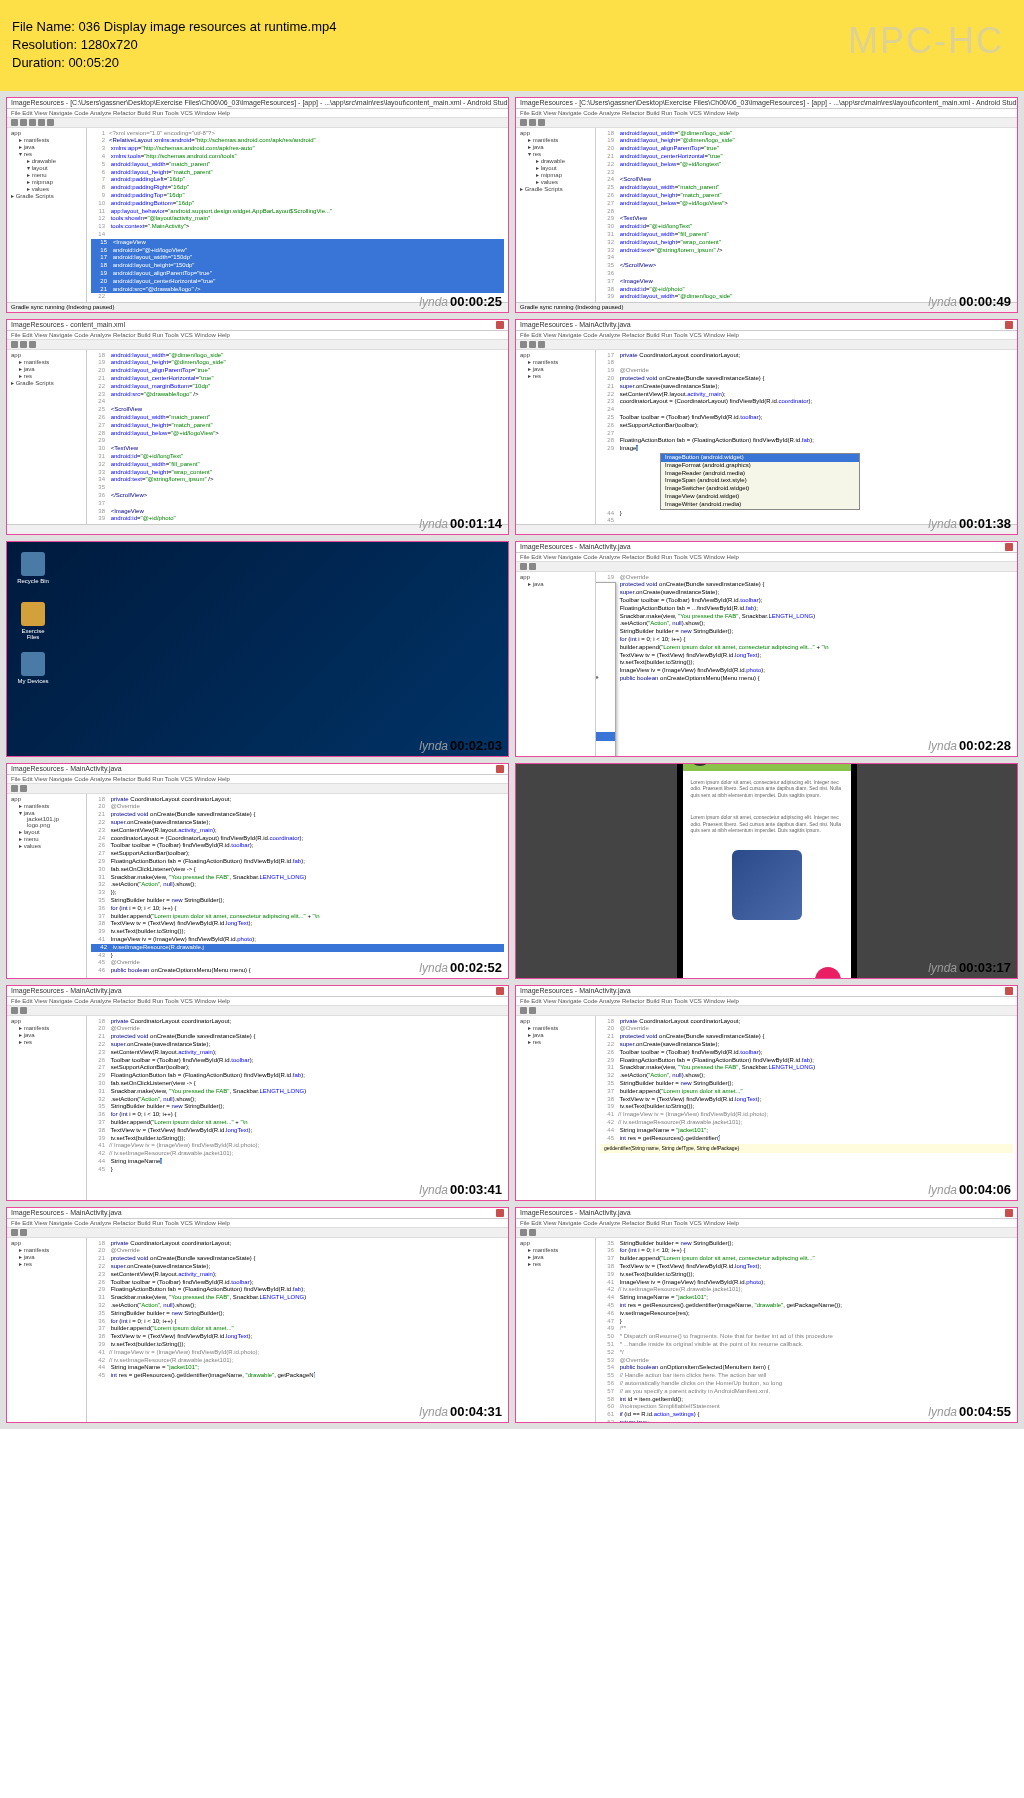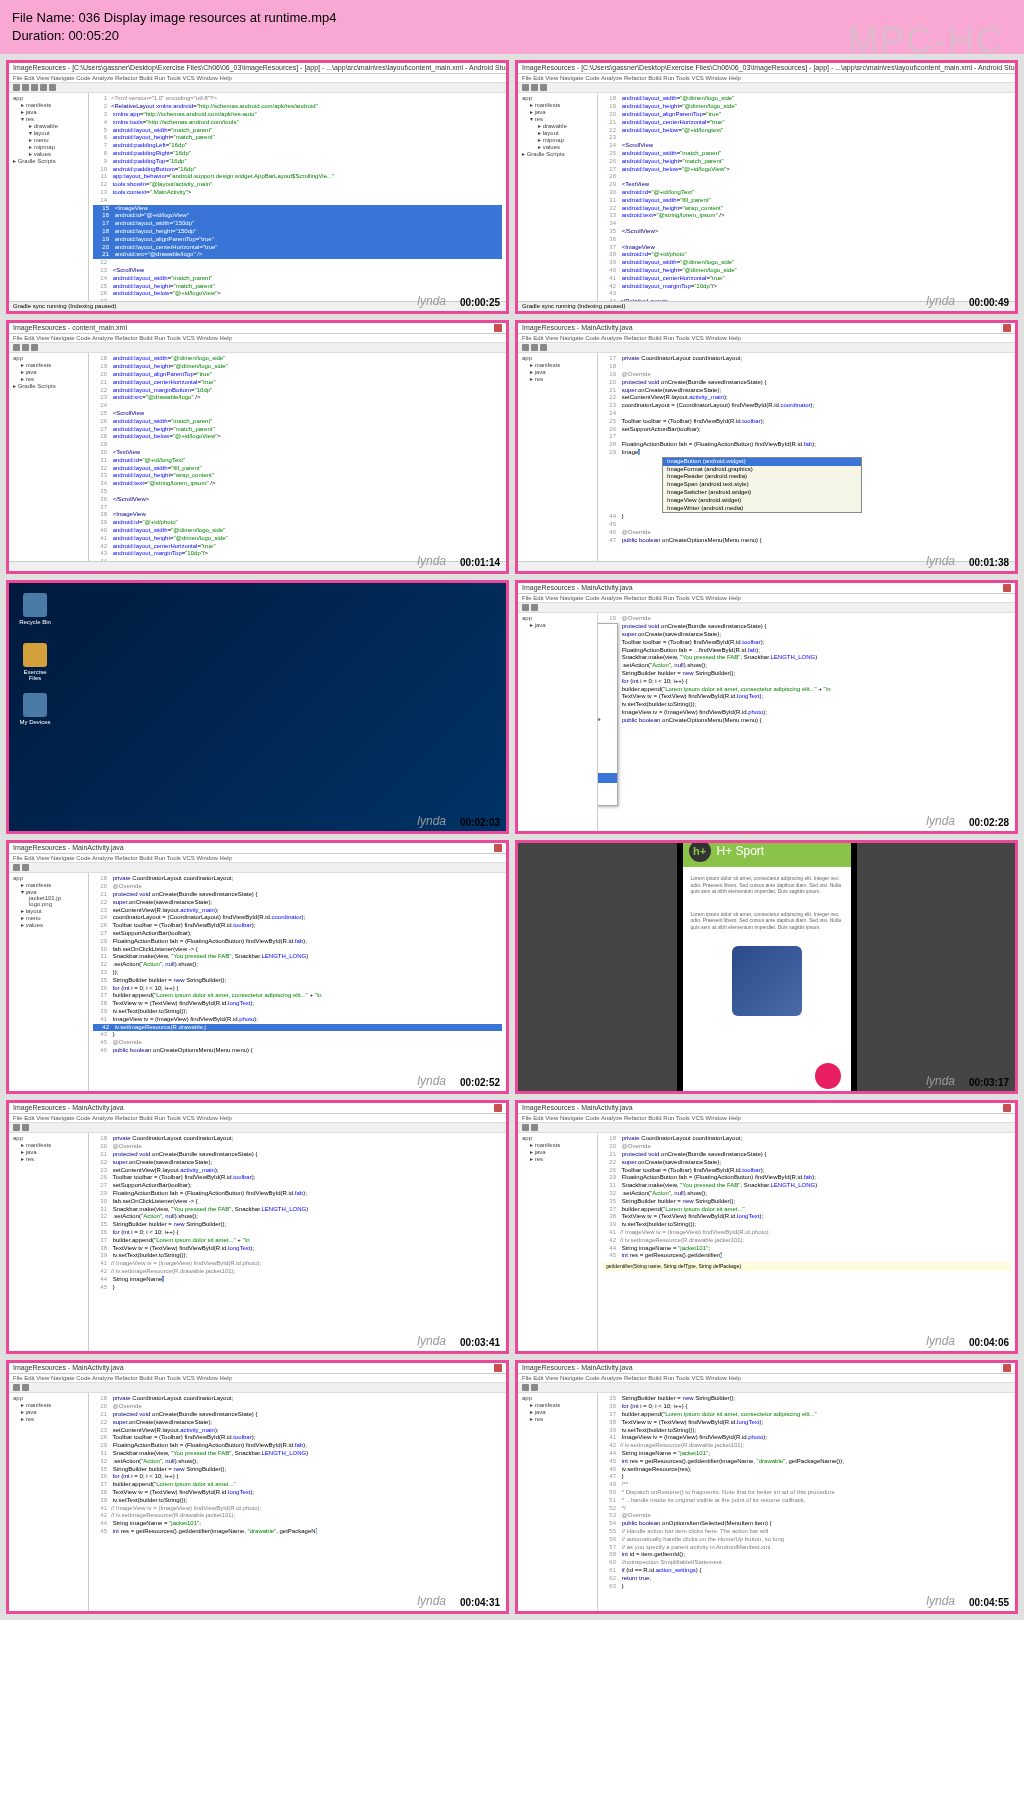--- a/index.html
+++ b/index.html
@@ -1,40 +1,40 @@
 <!DOCTYPE html>
 <html><head>
 <meta charset="utf-8">
 <style>
 *{margin:0;padding:0;box-sizing:border-box;font-family:Arial,sans-serif}
 body{background:#fff;width:1024px}
-.header{padding:9px 12px;background:#f9a8d4}
+.header{padding:18px 12px;background:#fde047}
 .header-line{font-size:13px;line-height:1.4;color:#000}
 .watermark{position:absolute;top:20px;right:20px;font-size:36px;font-weight:normal;color:rgba(200,200,200,0.6);letter-spacing:2px}
 .grid{display:grid;grid-template-columns:1fr 1fr;gap:6px;padding:6px;background:#e0e0e0}
-.thumb{background:#fff;border:3px solid #ec4899;position:relative;height:254px;overflow:hidden}
+.thumb{background:#fff;border:1px solid #ec4899;position:relative;height:216px;overflow:hidden}
 .thumb-title{background:#fff;border-bottom:1px solid #ccc;padding:1px 4px;font-size:7px;color:#333;white-space:nowrap;overflow:hidden;display:flex;justify-content:space-between}
 .thumb-close{width:8px;height:8px;background:#c94f4f;border-radius:1px}
 .thumb-menu{font-size:6px;color:#555;padding:1px 4px;border-bottom:1px solid #ddd;white-space:nowrap}
 .thumb-toolbar{height:10px;background:#f0f0f0;border-bottom:1px solid #ddd;display:flex;gap:2px;padding:1px 4px}
 .tb-icon{width:7px;height:7px;background:#888;border-radius:1px}
 .thumb-body{display:flex;height:calc(100% - 30px)}
 .tree-panel{width:80px;background:#fff;border-right:1px solid #ccc;padding:2px;font-size:6px;color:#444}
 .tree-item{padding:0 2px;white-space:nowrap}
 .tree-item.indent1{padding-left:10px}
 .tree-item.indent2{padding-left:18px}
 .code-panel{flex:1;background:#fff;padding:2px 4px;font-family:monospace;font-size:6px;line-height:1.3;overflow:hidden}
 .ln{color:#999;display:inline-block;width:14px;text-align:right;margin-right:4px}
 .kw{color:#00008b}
 .str{color:#008000}
 .attr{color:#0000ff}
 .com{color:#808080}
 .hl-line{background:#3875d7;color:#fff;display:block;padding:0 2px}
 .hl-line .attr,.hl-line .str,.hl-line .ln{color:#fff}
-.timestamp{position:absolute;bottom:3px;right:6px;font-size:10px;color:#000;font-weight:bold}
+.timestamp{position:absolute;bottom:3px;right:6px;font-size:13px;color:#000;font-weight:bold}
 .brand{position:absolute;bottom:3px;right:60px;font-size:12px;color:#999;font-style:italic}
 .desktop{background:linear-gradient(135deg,#001a3d 0%,#003366 100%);height:100%;position:relative}
 .desktop-icon{position:absolute;width:32px;text-align:center;font-size:6px;color:#fff}
 .desktop-icon-img{width:24px;height:24px;background:#4a7ba6;margin:0 auto 2px;border-radius:3px}
 .emulator{background:#444;display:flex;align-items:center;justify-content:center;height:100%}
 .phone{width:180px;height:320px;background:#000;border-radius:12px;padding:28px 6px;position:relative}
 .phone-screen{background:#fff;height:100%;border-radius:2px;overflow:hidden;position:relative}
 .phone-header{background:#8bc34a;height:32px;display:flex;align-items:center;padding:0 6px;gap:6px}
 .phone-logo{width:22px;height:22px;background:#333;border-radius:50%;display:flex;align-items:center;justify-content:center;color:#8bc34a;font-size:11px;font-weight:bold}
 .phone-content{padding:8px;font-size:5px;color:#666;line-height:1.3}
@@ -46,20 +46,21 @@
 .autocomplete{background:#f5f5e8;border:1px solid #888;font-size:6px}
 .ac-item{padding:0 4px;white-space:nowrap}
 .ac-item.sel{background:#3875d7;color:#fff}
 .status{position:absolute;bottom:0;left:0;right:0;height:10px;background:#f0f0f0;border-top:1px solid #ccc;font-size:6px;padding:1px 4px;display:flex;justify-content:space-between}
 </style>
 </head>
 <body>
 
 <div class="header">
   <div class="header-line"><span>File Name: </span><span>036 Display image resources at runtime.mp4</span></div>
+  <div class="header-line"><span>Resolution: </span><span>1280x720</span></div>
   <div class="header-line"><span>Duration: </span><span>00:05:20</span></div>
 </div>
 <div class="watermark">MPC-HC</div>
 
 <div class="grid">
 
 <div class="thumb">
   <div class="thumb-title">
         <span>ImageResources - [C:\Users\gassner\Desktop\Exercise Files\Ch06\06_03\ImageResources] - [app] - ...\app\src\main\res\layout\content_main.xml - Android Studio 1.4</span>
         <span class="thumb-close"></span>

